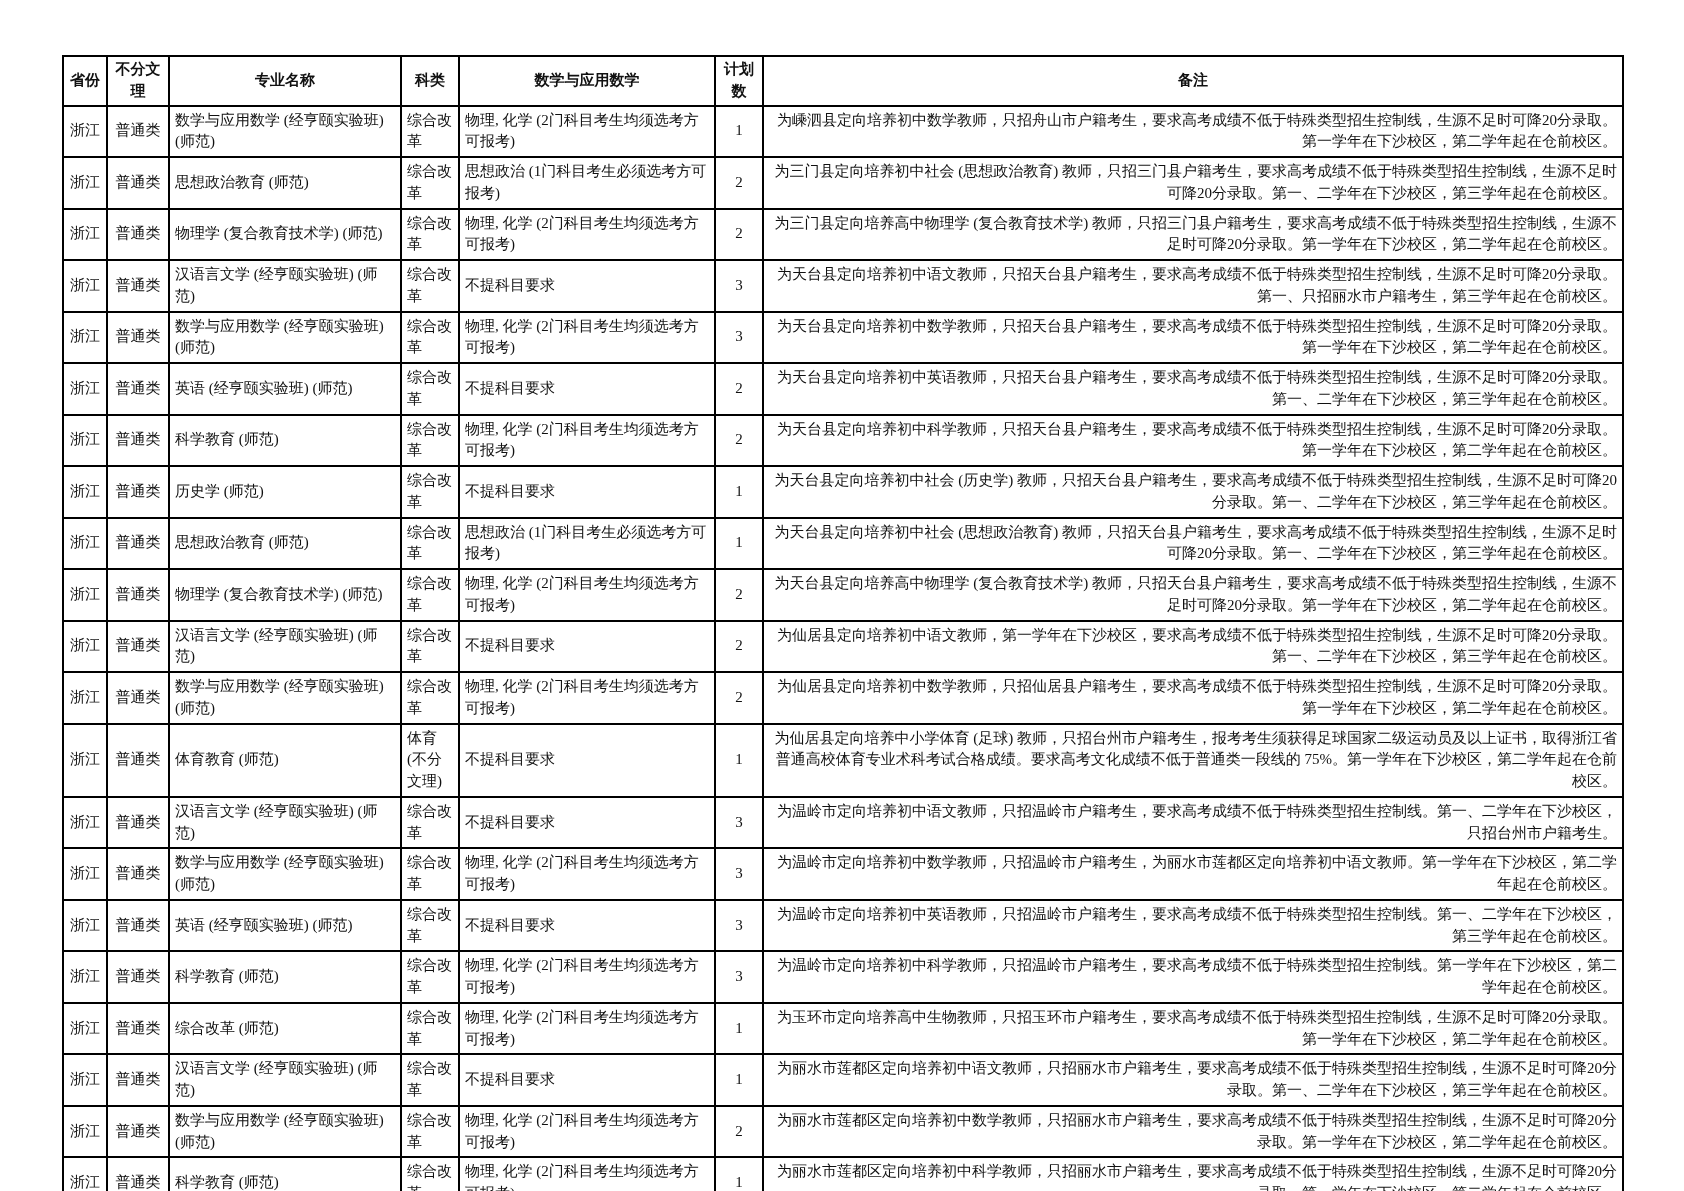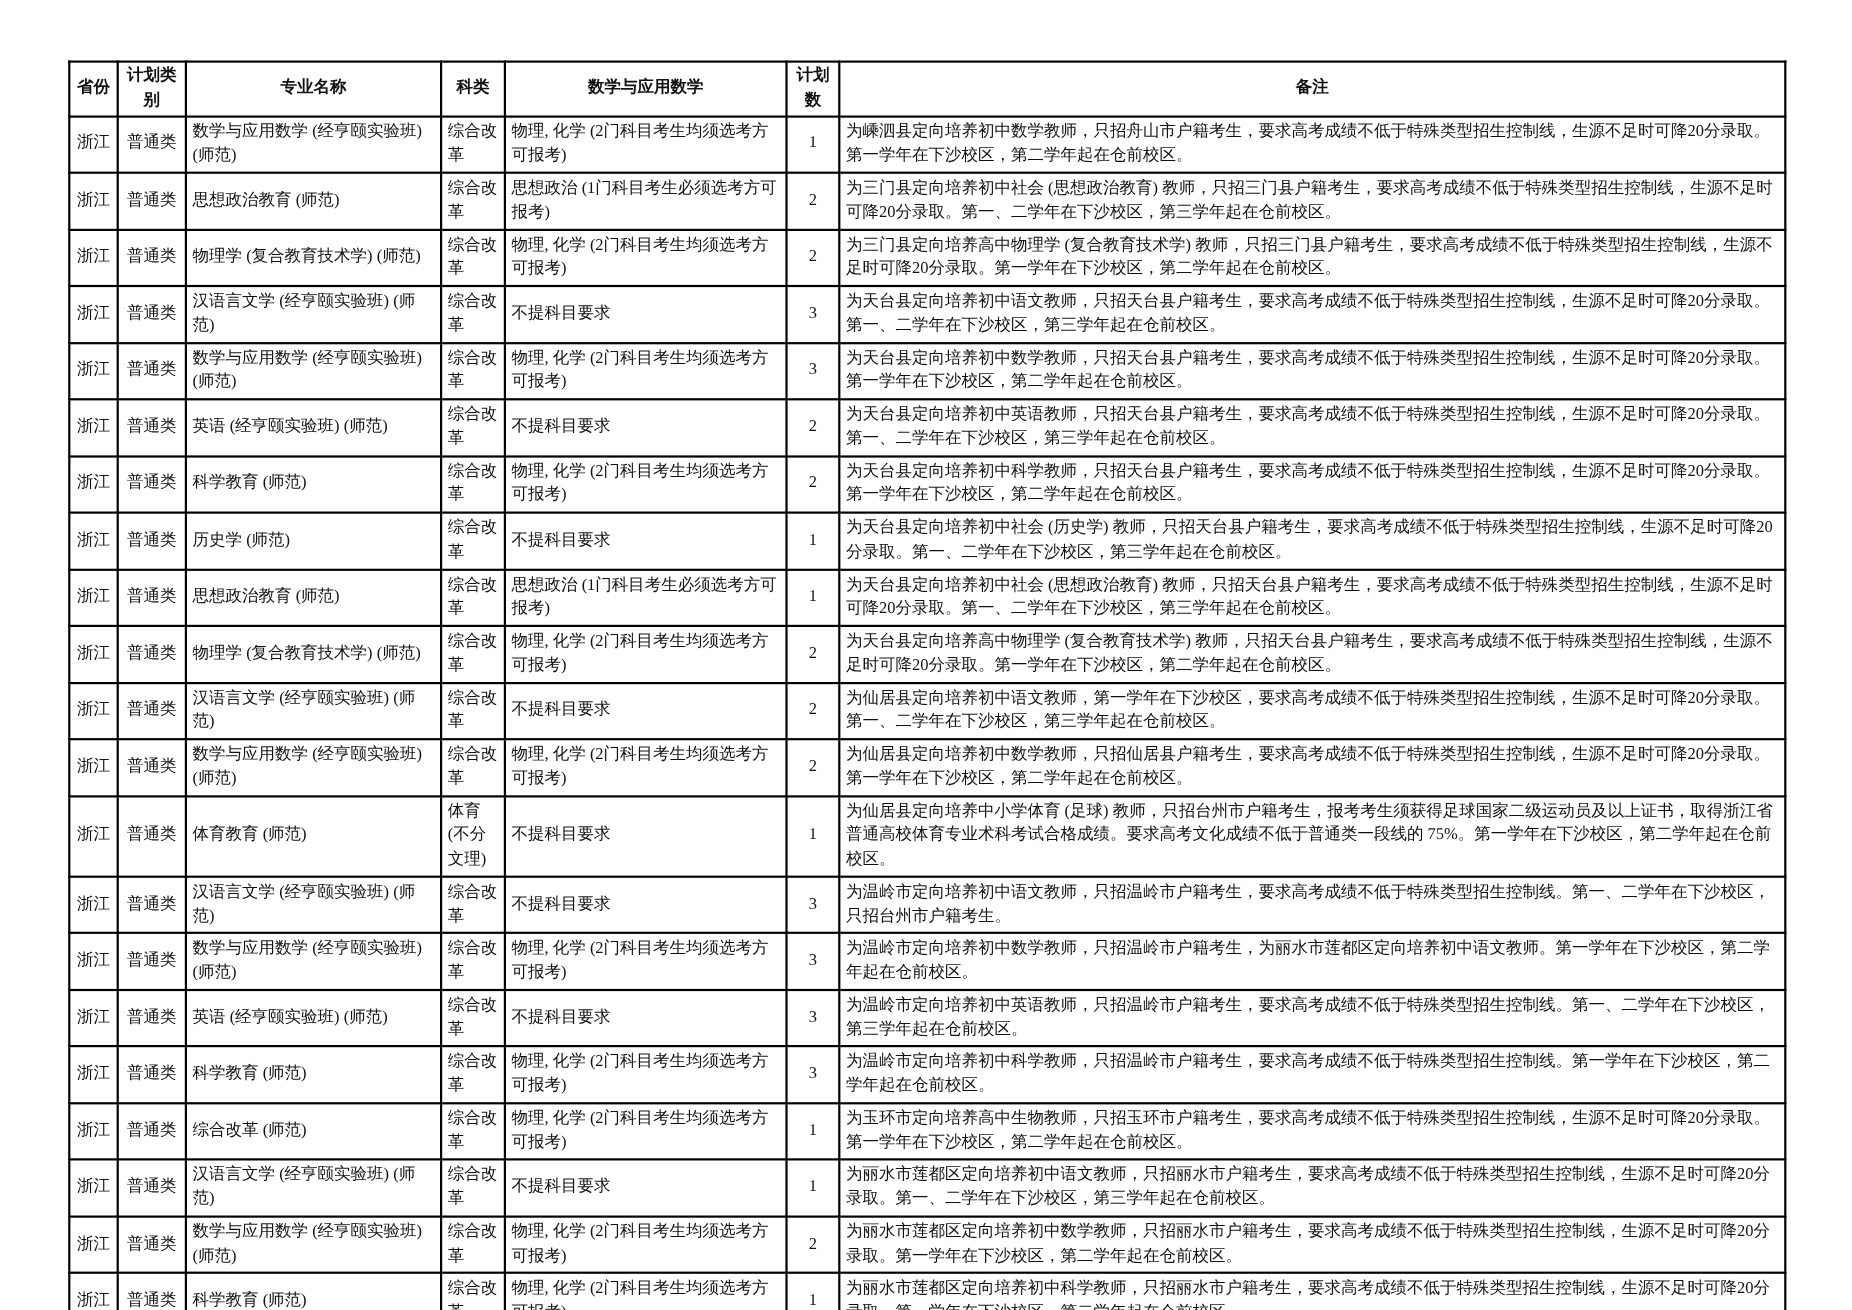--- a/index.html
+++ b/index.html
@@ -32,40 +32,40 @@
   table.plan td { height: 49px; padding: 3px 5px; }
   td.c { text-align: center; }
   td.l { text-align: left; }
   col.province { width: 44px; }
   col.category { width: 62px; }
   col.major    { width: 232px; }
   col.subject  { width: 58px; }
   col.examreq  { width: 256px; }
   col.count    { width: 48px; }
   col.remark   { width: auto; }
-  td.remark-cell { font-size: 14.5px; line-height: 1.5; }
+  td.remark-cell { font-size: 14.5px; line-height: 1.5; text-align: right; }
 </style>
 </head>
 <body>
 
 <div class="page">
   <table class="plan">
     <colgroup>
       <col class="province">
         <col class="category">
         <col class="major">
       <col class="subject">
         <col class="examreq">
         <col class="count">
         <col class="remark">
     </colgroup>
     <thead>
       <tr>
         <th>省份</th>
-        <th>计划类别</th>
+        <th>不分文理</th>
         <th>专业名称</th>
         <th>科类</th>
         <th>数学与应用数学</th>
         <th>计划数</th>
         <th>备注</th>
       </tr>
     </thead>
     <tbody>
   <tr>
     <td class="c">浙江</td>
@@ -97,21 +97,21 @@
     <td class="l remark-cell">为三门县定向培养高中物理学 (复合教育技术学) 教师，只招三门县户籍考生，要求高考成绩不低于特殊类型招生控制线，生源不足时可降20分录取。第一学年在下沙校区，第二学年起在仓前校区。</td>
   </tr>
 
   <tr>
     <td class="c">浙江</td>
     <td class="c">普通类</td>
     <td class="l">汉语言文学 (经亨颐实验班) (师范)</td>
     <td class="l">综合改革</td>
     <td class="l">不提科目要求</td>
     <td class="c">3</td>
-    <td class="l remark-cell">为天台县定向培养初中语文教师，只招天台县户籍考生，要求高考成绩不低于特殊类型招生控制线，生源不足时可降20分录取。第一、二学年在下沙校区，第三学年起在仓前校区。</td>
+    <td class="l remark-cell">为天台县定向培养初中语文教师，只招天台县户籍考生，要求高考成绩不低于特殊类型招生控制线，生源不足时可降20分录取。第一、只招丽水市户籍考生，第三学年起在仓前校区。</td>
   </tr>
 
   <tr>
     <td class="c">浙江</td>
     <td class="c">普通类</td>
     <td class="l">数学与应用数学 (经亨颐实验班) (师范)</td>
     <td class="l">综合改革</td>
     <td class="l">物理, 化学 (2门科目考生均须选考方可报考)</td>
     <td class="c">3</td>
     <td class="l remark-cell">为天台县定向培养初中数学教师，只招天台县户籍考生，要求高考成绩不低于特殊类型招生控制线，生源不足时可降20分录取。第一学年在下沙校区，第二学年起在仓前校区。</td>

